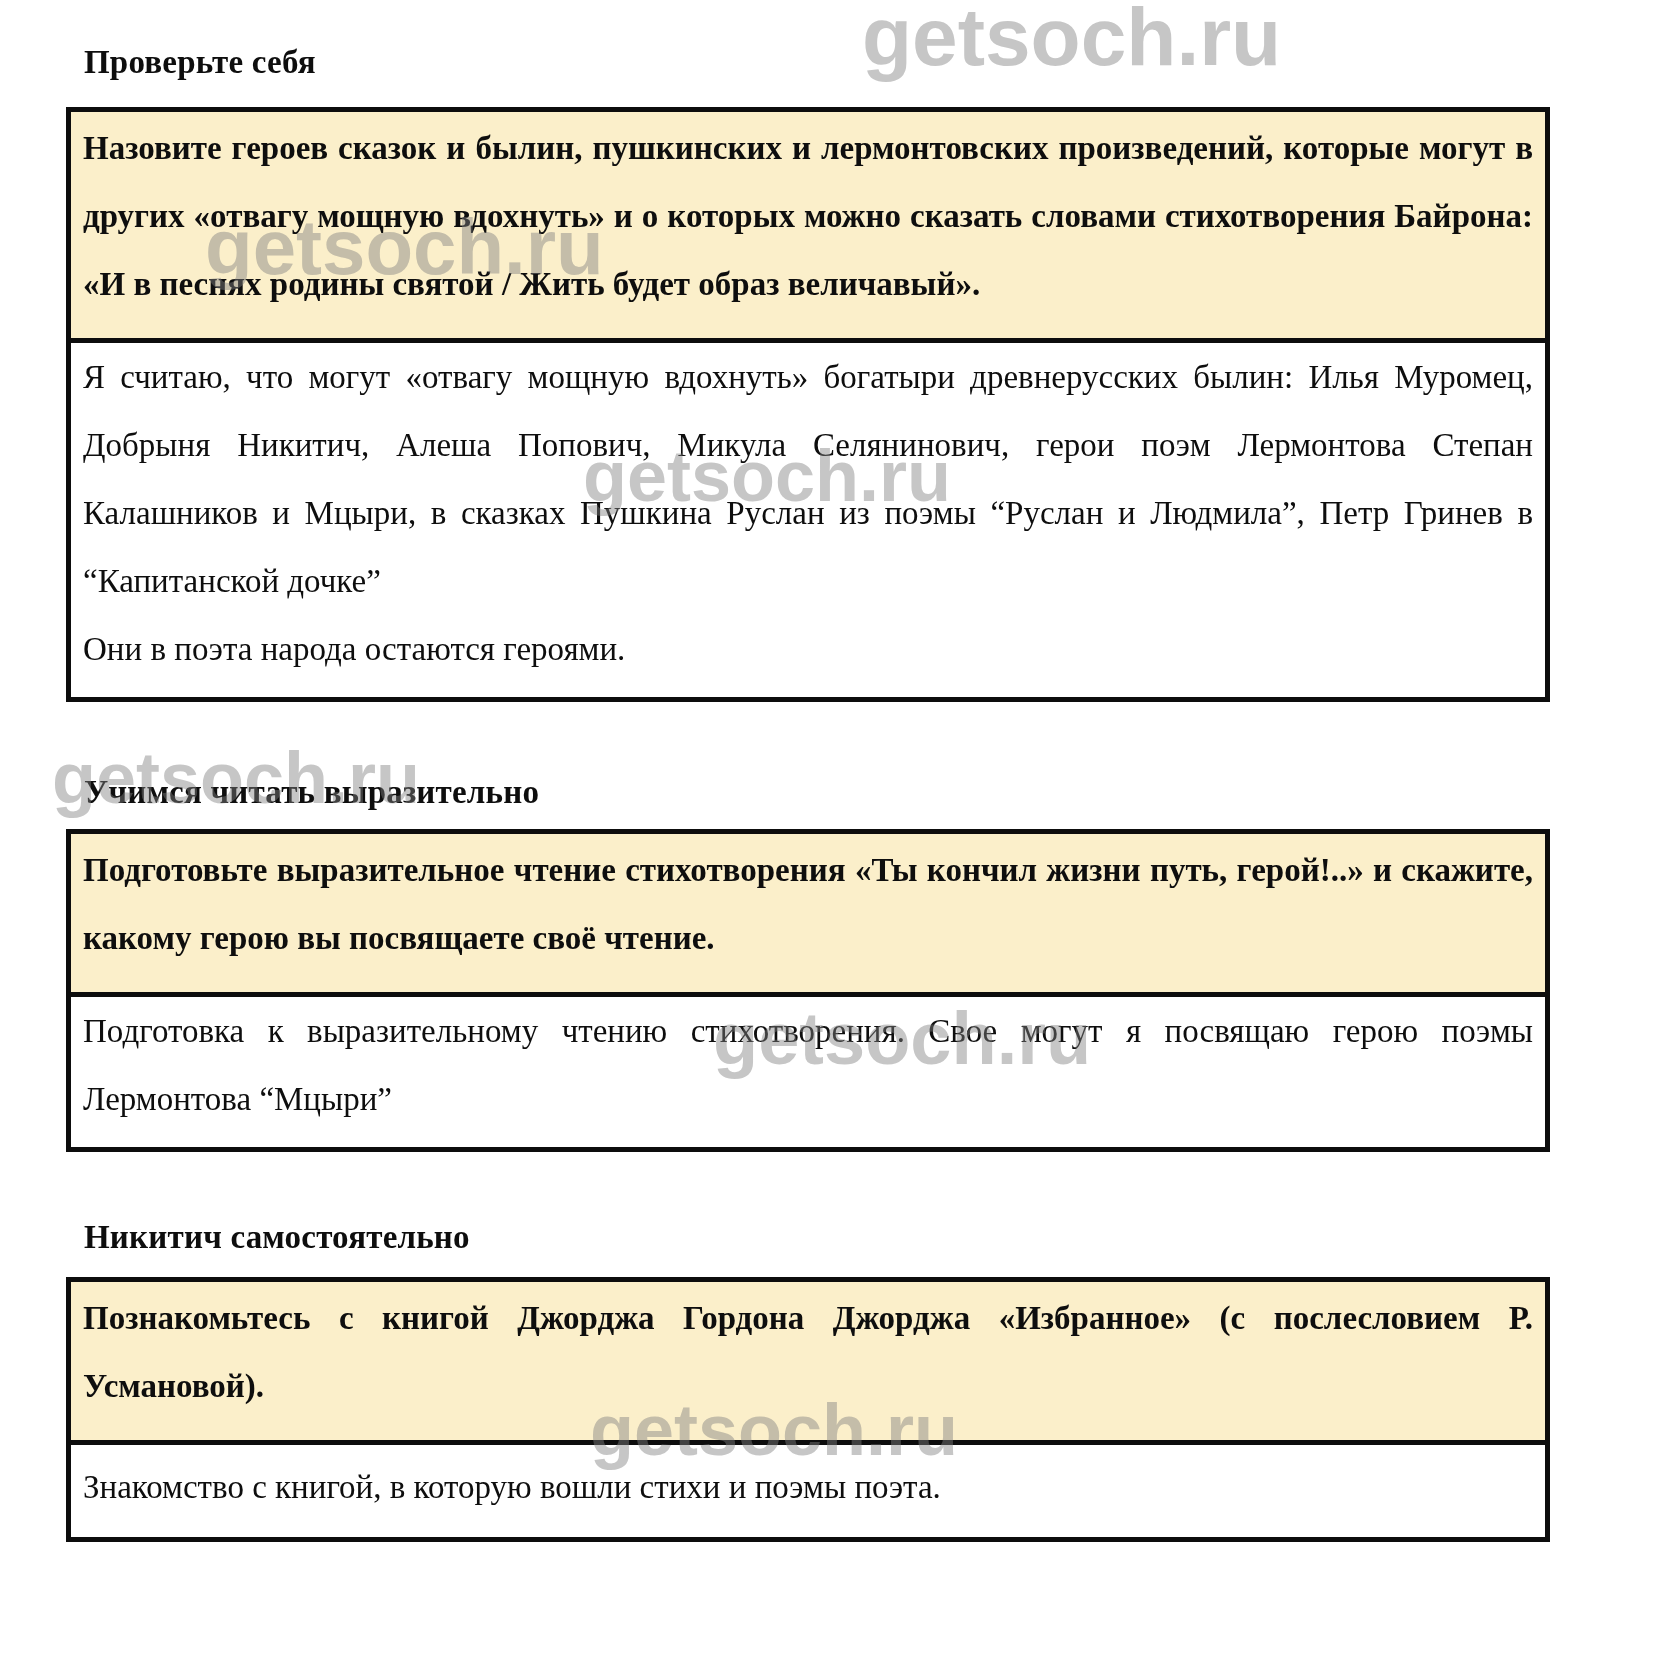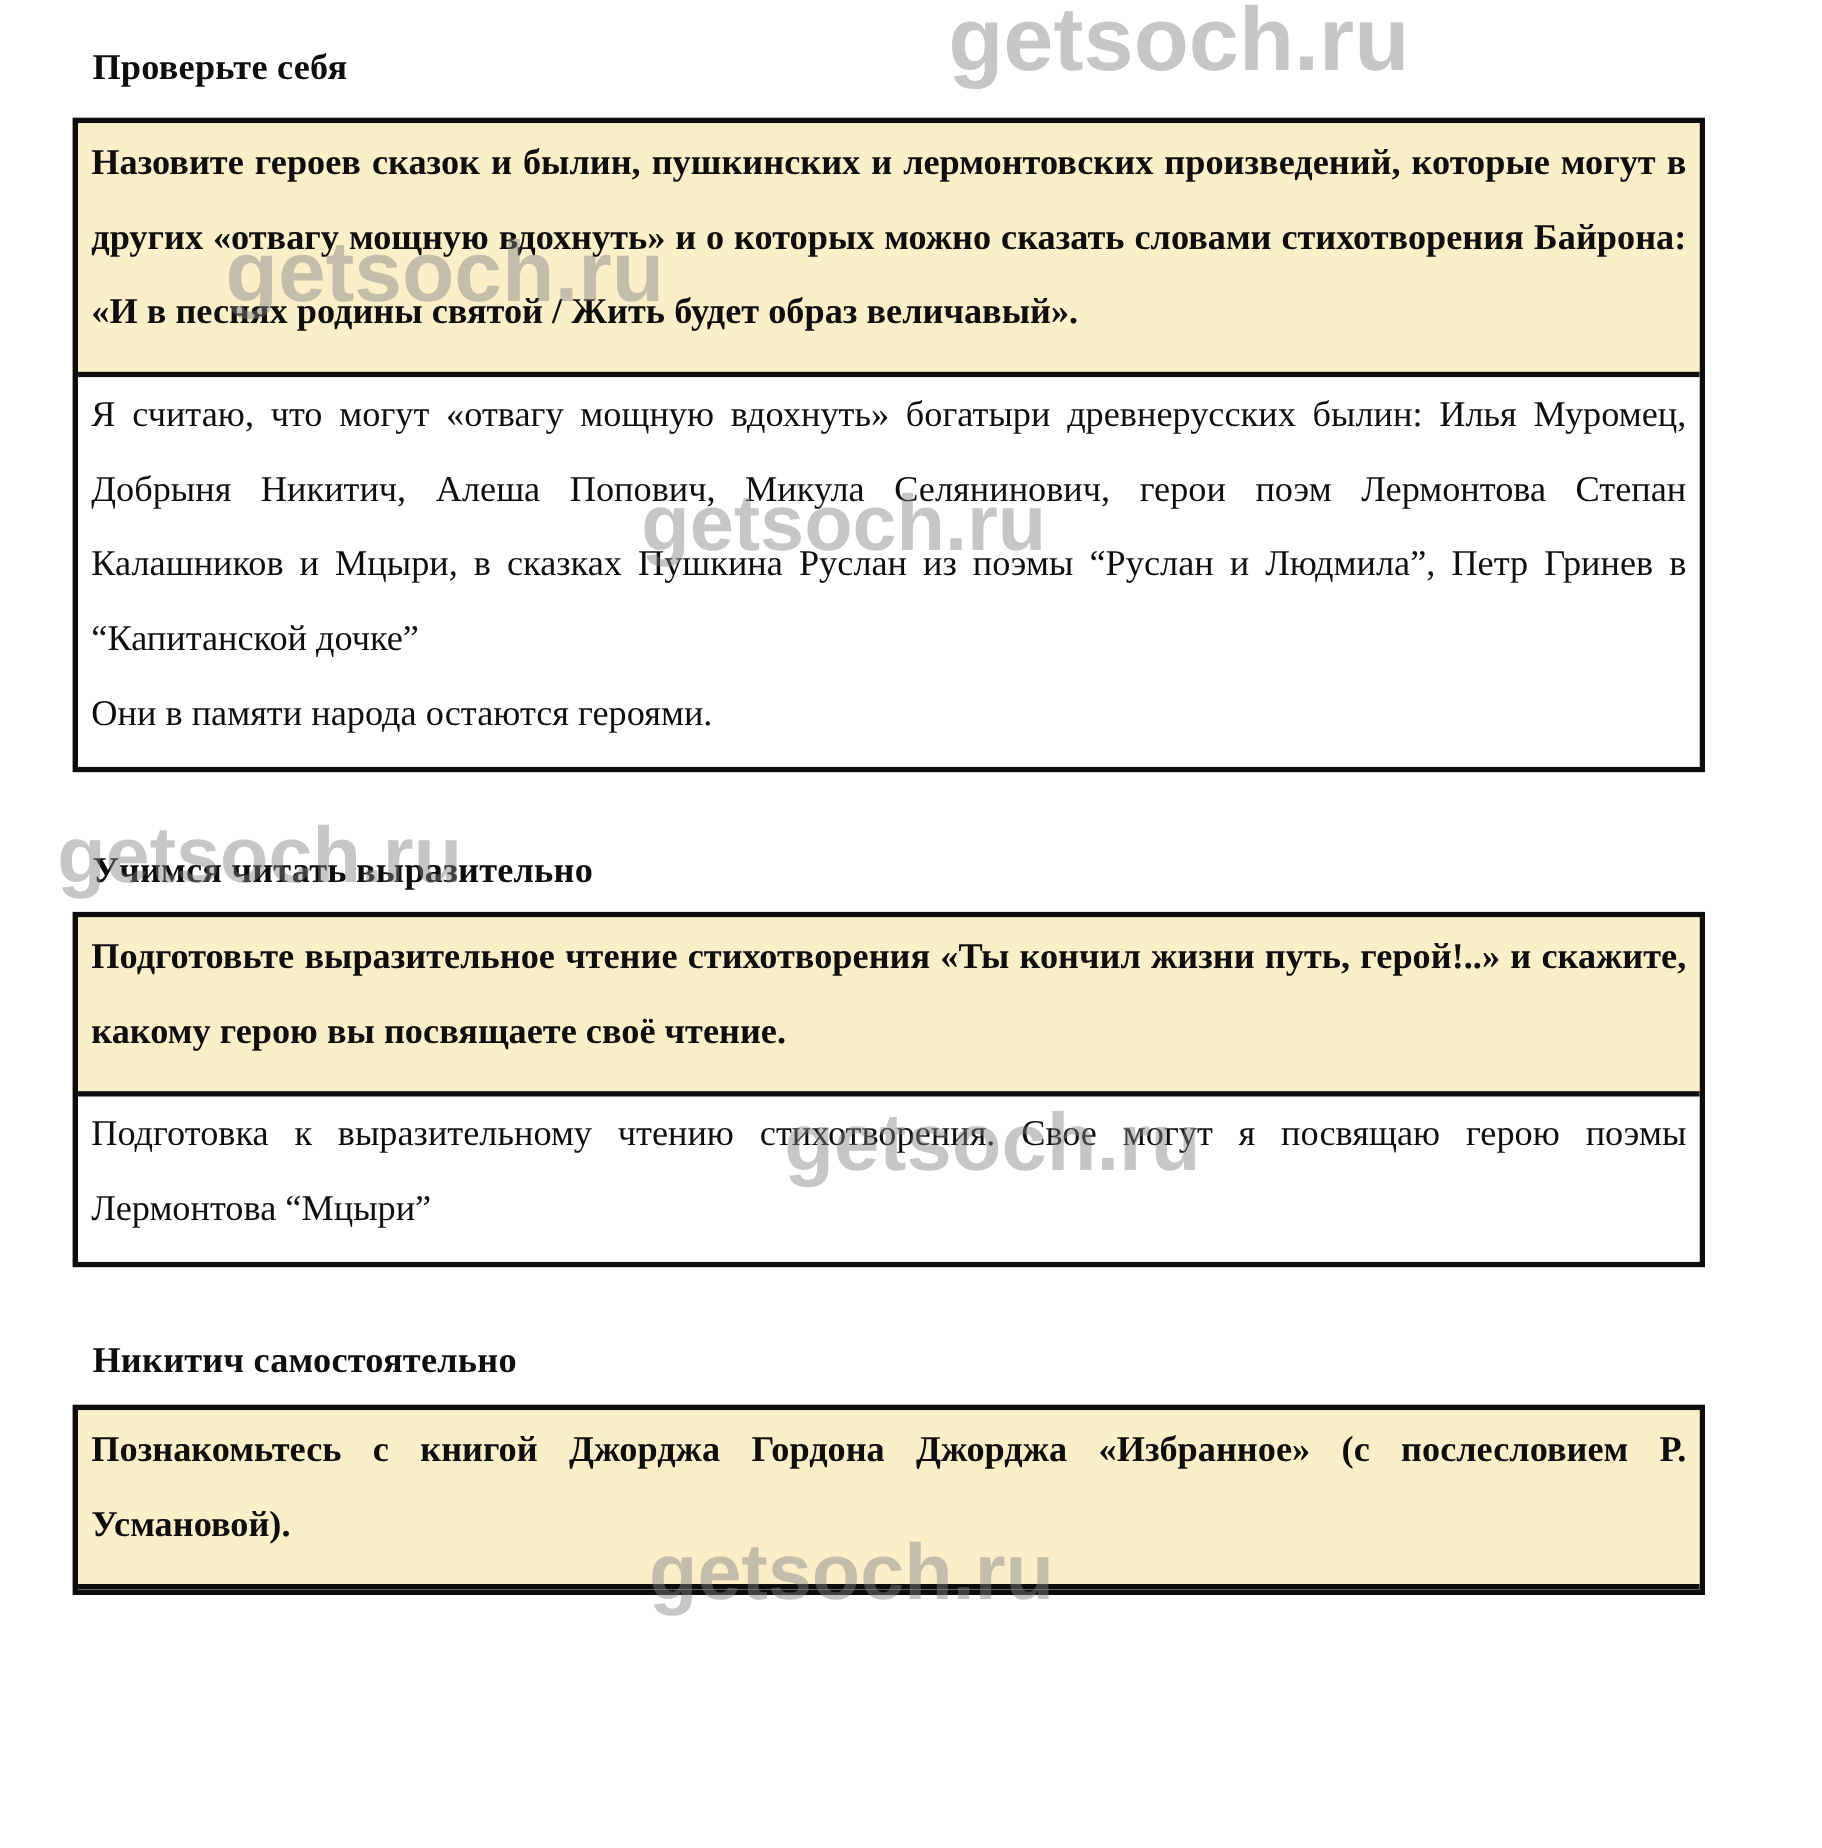--- a/index.html
+++ b/index.html
@@ -80,32 +80,35 @@
 <span class="watermark wm-q2">getsoch.ru</span>
 <span class="watermark wm-q3">getsoch.ru</span>
 
 <div class="heading h1">Проверьте себя</div>
 <div class="qa-box b1">
   <div class="question">
     <p>Назовите героев сказок и былин, пушкинских и лермонтовских произведений, которые могут в других «отвагу мощную вдохнуть» и о которых можно сказать словами стихотворения Байрона: «И в песнях родины святой / Жить будет образ величавый».</p>
   </div>
   <div class="answer">
     <p>Я считаю, что могут «отвагу мощную вдохнуть» богатыри древнерусских былин: Илья Муромец, Добрыня Никитич, Алеша Попович, Микула Селянинович, герои поэм Лермонтова Степан Калашников и Мцыри, в сказках Пушкина Руслан из поэмы “Руслан и Людмила”, Петр Гринев в “Капитанской дочке”</p>
-    <p>Они в памяти народа остаются героями.</p>
+    <p>Они в поэта народа остаются героями.</p>
   </div>
 </div>
 
 <div class="heading h2">Учимся читать выразительно</div>
 <div class="qa-box b2">
   <div class="question">
     <p>Подготовьте выразительное чтение стихотворения «Ты кончил жизни путь, герой!..» и скажите, какому герою вы посвящаете своё чтение.</p>
   </div>
   <div class="answer">
     <p>Подготовка к выразительному чтению стихотворения. Свое могут я посвящаю герою поэмы Лермонтова “Мцыри”</p>
   </div>
 </div>
 
 <div class="heading h3">Никитич самостоятельно</div>
 <div class="qa-box b3">
   <div class="question">
     <p>Познакомьтесь с книгой Джорджа Гордона Джорджа «Избранное» (с послесловием Р. Усмановой).</p>
   </div>
+  <div class="answer">
+    <p>Знакомство с книгой, в которую вошли стихи и поэмы поэта.</p>
+  </div>
 </div>
 
 </body></html>

